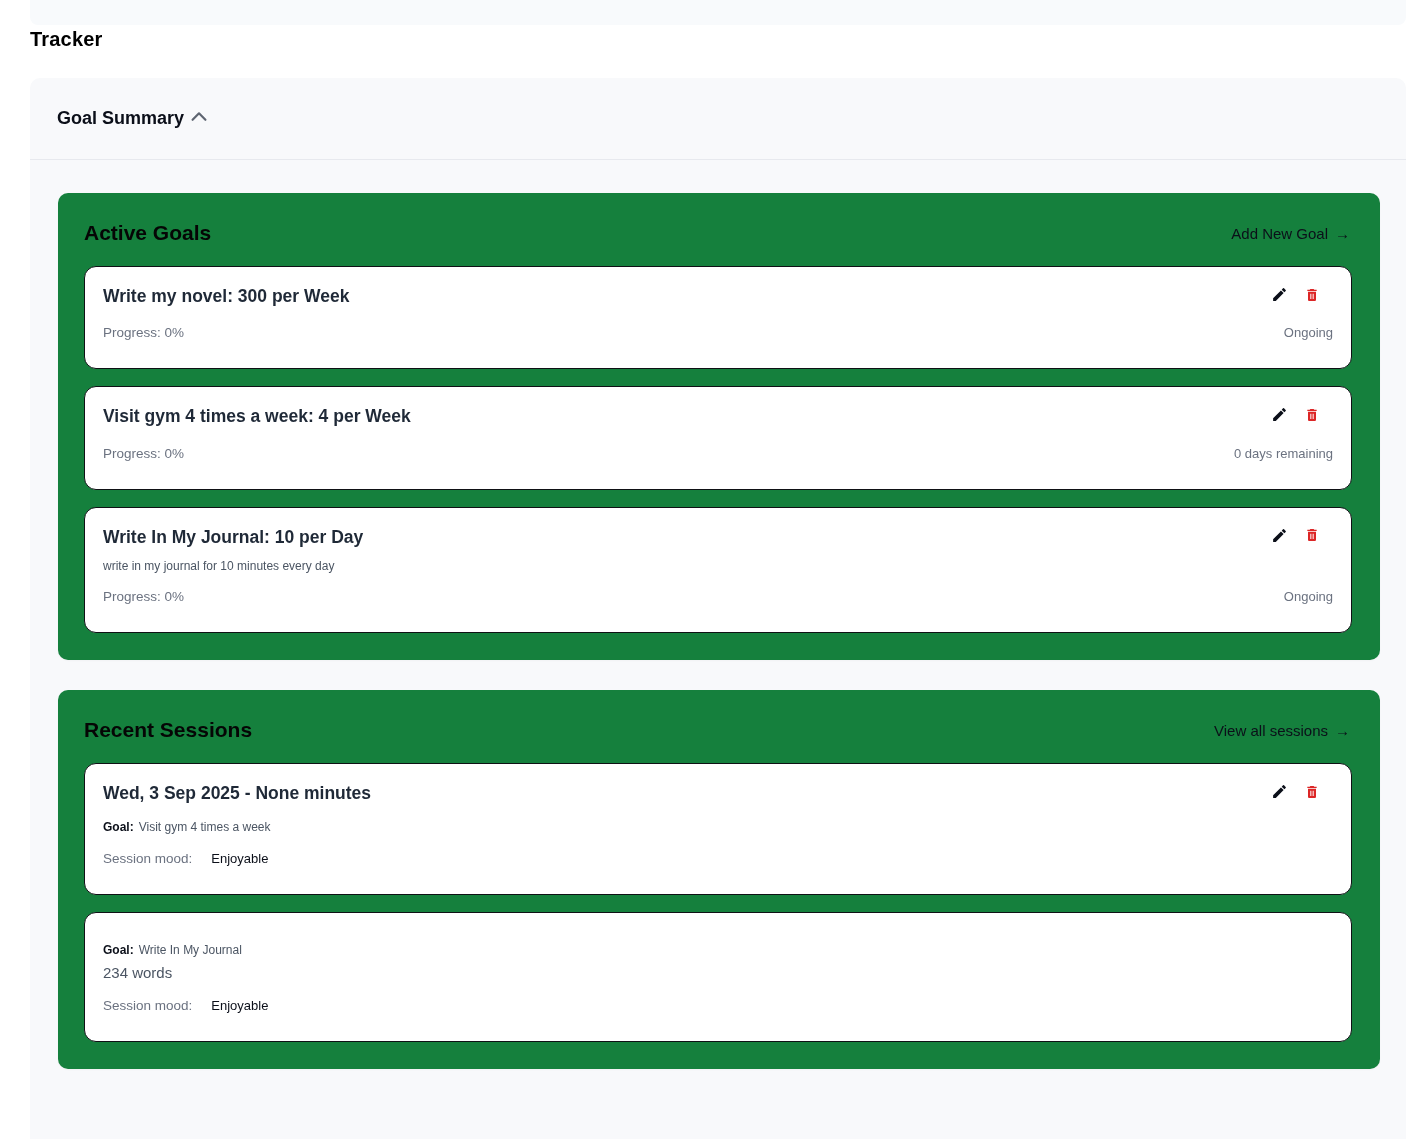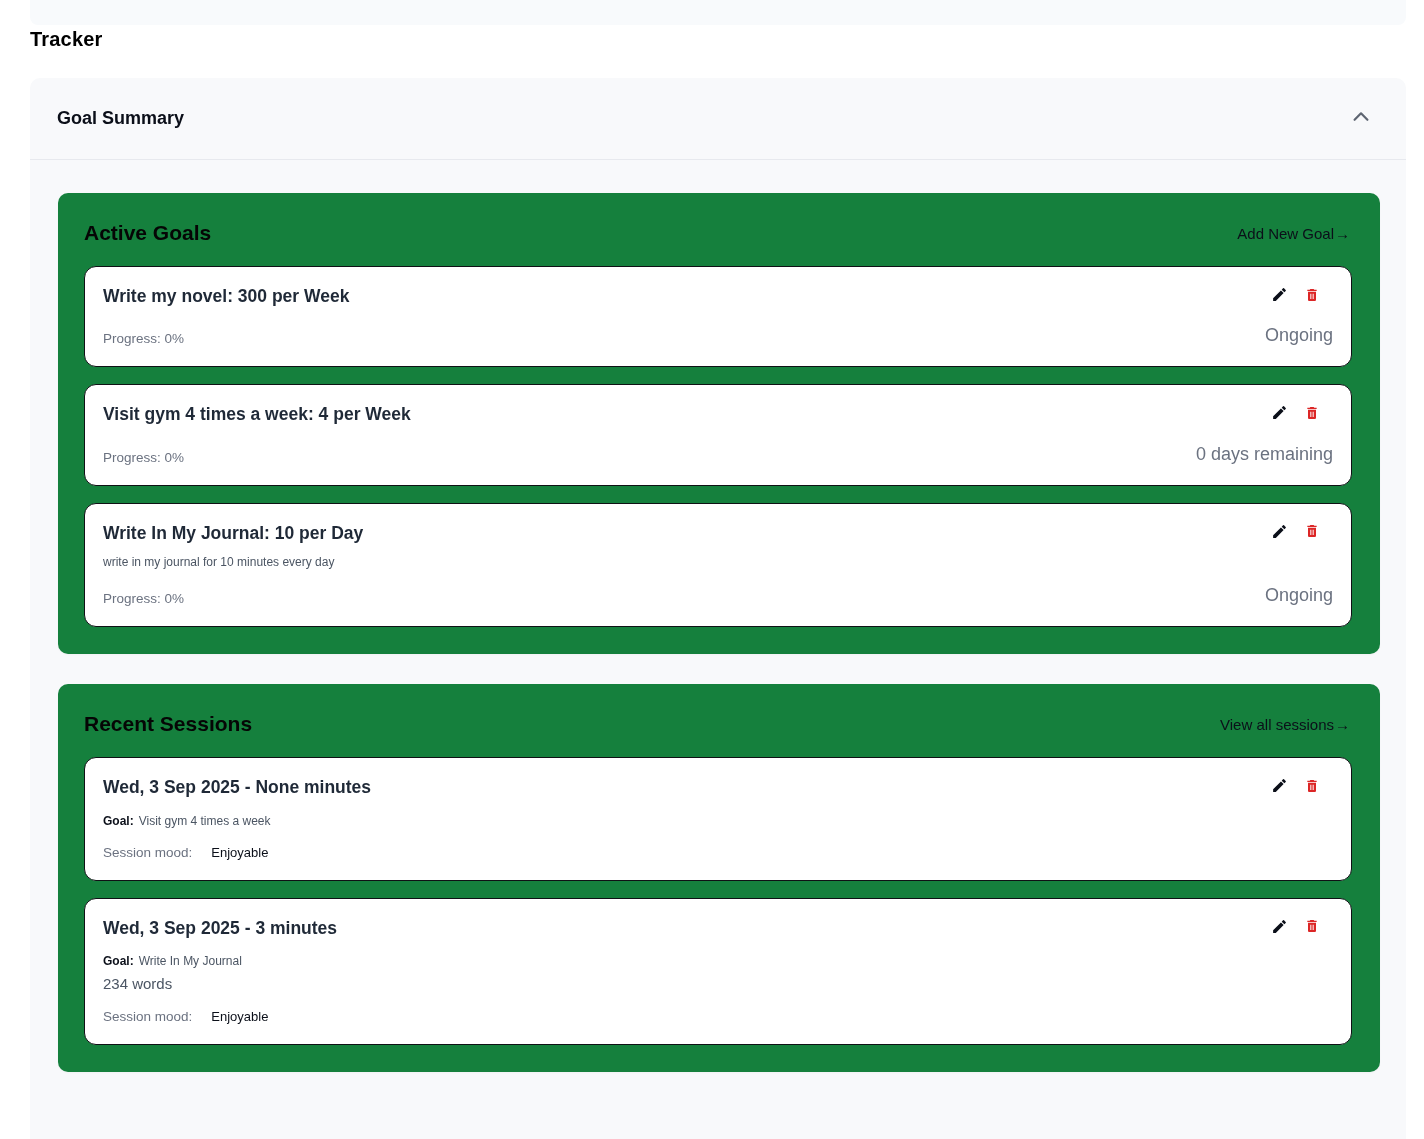--- a/index.html
+++ b/index.html
@@ -23,21 +23,21 @@
   }
   .summary-card {
     position: absolute; left: 30px; top: 78px;
     width: 1376px; height: 1061px;
     background: #f8f9fb;
     border-radius: 10px 10px 0 0;
     overflow: hidden;
   }
   .summary-header {
     height: 82px;
-    display: flex; align-items: center; justify-content: space-between;
+    display: flex; align-items: center; 
     padding: 0 30px 0 27px;
     border-bottom: 1px solid #e7e9ee;
   }
   .summary-title {
     font-size: 18px; font-weight: 600; color: #0b0f19;
   }
   .collapse-btn {
     width: 30px; height: 30px;
     display: flex; align-items: center; justify-content: center;
     cursor: pointer; background: transparent; border: none;
@@ -55,28 +55,28 @@
   .panel-header {
     display: flex; align-items: center; justify-content: space-between;
     margin-bottom: 21px;
     padding-right: 2px;
   }
   .panel-title {
     font-size: 21px; font-weight: 700; color: #050505;
   }
   .panel-action {
     font-size: 15px; color: #0b0f19; cursor: pointer;
-    display: inline-flex; align-items: center; gap: 1px;
+    display: inline-flex; align-items: center; gap: 7px;
     text-decoration: none;
   }
   .panel-action .arrow { font-size: 15px; }
   .item-card {
     border: 1.5px solid #0f1115;
     border-radius: 12px;
-    padding: 17px 18px 20px 18px;
+    padding: 17px 18px 28px 18px;
     background: #ffffff;
   }
   .item-card + .item-card { margin-top: 17px; }
   .item-top {
     display: flex; align-items: flex-start; justify-content: space-between;
   }
   .item-title {
     font-size: 17.5px; font-weight: 700; color: #1f2937;
     line-height: 1.45;
   }
@@ -94,21 +94,21 @@
     font-size: 12px; color: #4b5563;
   }
   .item-bottom {
     display: flex; align-items: flex-end; justify-content: space-between;
     margin-top: 16px;
   }
   .progress-text {
     font-size: 13.5px; color: #6b7280;
   }
   .status-text {
-    font-size: 18px; color: #6b7280; padding-right: 0px;
+    font-size: 13px; color: #6b7280; padding-right: 0px;
   }
   .session-goal-line {
     margin-top: 13px; font-size: 12px; color: #4b5563;
   }
   .session-goal-line .goal-label {
     font-weight: 700; color: #0b0f19; margin-right: 5px;
   }
   .session-words {
     margin-top: 7px; font-size: 15px; color: #4b5563;
   }
@@ -260,39 +260,20 @@
         <div class="session-goal-line">
           <span class="goal-label">Goal:</span><span>Visit gym 4 times a week</span>
         </div>
         <div class="session-mood-line">
           <span class="mood-label">Session mood:</span>
           <span class="mood-value">Enjoyable</span>
         </div>
       </div>
 
       <div class="item-card">
-        <div class="item-top">
-          <div class="item-title">Wed, 3 Sep 2025 - 3 minutes</div>
-          <div class="icon-group">
-            <button class="icon-btn">
-              <span>
-                <svg width="17" height="17" viewBox="0 0 24 24" fill="#0b0f19">
-                    <path d="M3 17.25V21h3.75L17.81 9.94l-3.75-3.75L3 17.25zM20.71 7.04a.996.996 0 0 0 0-1.41l-2.34-2.34a.996.996 0 0 0-1.41 0l-1.83 1.83 3.75 3.75 1.83-1.83z"></path>
-                  </svg>
-              </span>
-            </button>
-            <button class="icon-btn">
-              <span>
-                <svg width="16" height="18" viewBox="0 0 24 24" fill="#dc2626">
-                    <path d="M6 19c0 1.1.9 2 2 2h8c1.1 0 2-.9 2-2V7H6v12zM9.5 10h1.5v8H9.5v-8zm3.5 0h1.5v8H13v-8zM15.5 4l-1-1h-5l-1 1H5v2h14V4h-3.5z"></path>
-                  </svg>
-              </span>
-            </button>
-          </div>
-        </div>
         <div class="session-goal-line">
           <span class="goal-label">Goal:</span><span>Write In My Journal</span>
         </div>
         <div class="session-words">234 words</div>
         <div class="session-mood-line">
           <span class="mood-label">Session mood:</span>
           <span class="mood-value">Enjoyable</span>
         </div>
       </div>
     </section>

